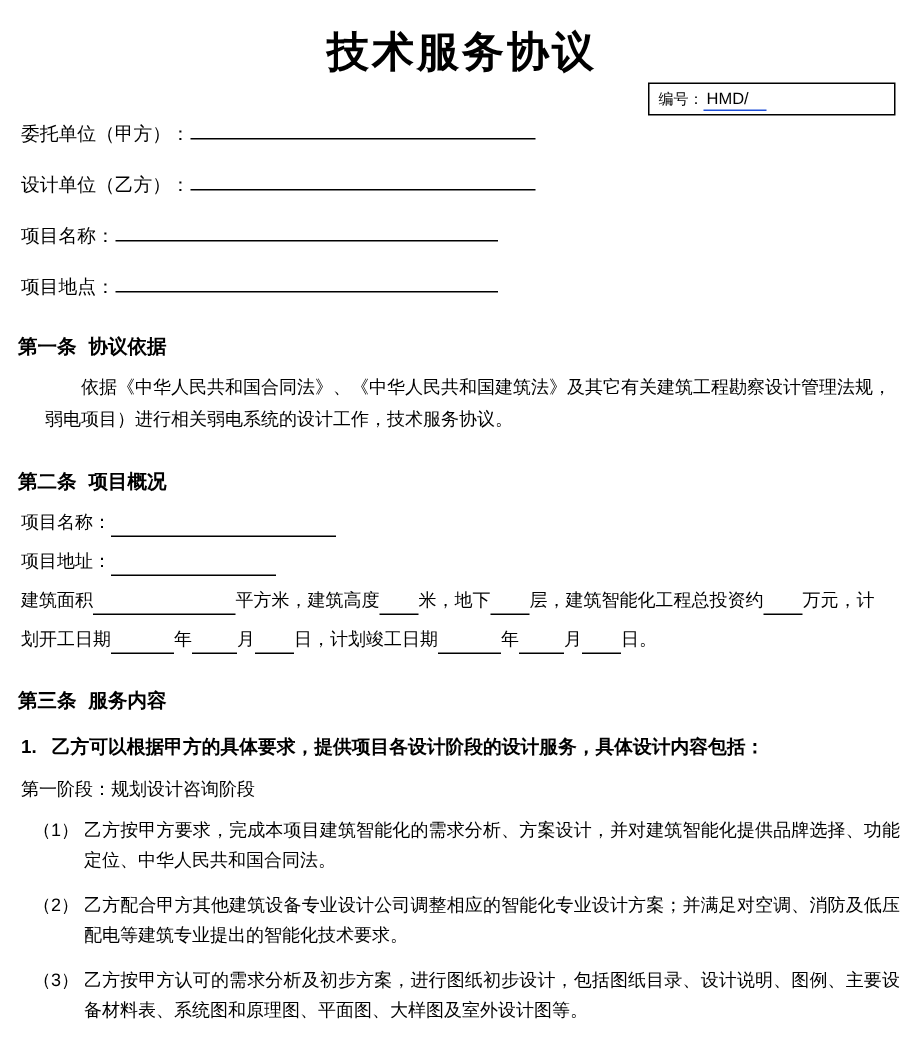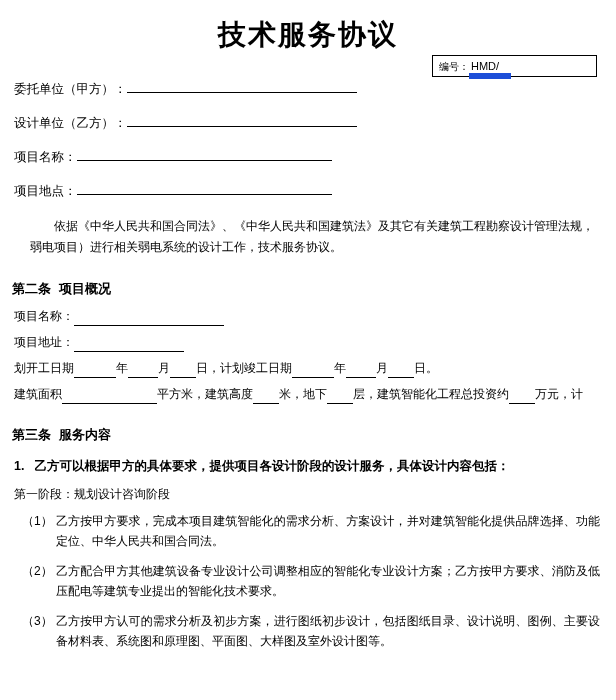--- a/index.html
+++ b/index.html
@@ -39,21 +39,21 @@
     padding: 3px 4px 4px 6px;
     font-size: 11px;
     line-height: 14px;
     height: 22px;
   }
   .serial-label {
     font-size: 10px;
   }
   .serial-value {
     font-size: 11px;
-    border-bottom: 6px solid #1d4ed8;
+    border-bottom: 1px solid #1d4ed8;
     padding: 0 12px 0 2px;
     display: inline-block;
   }
   .party-block {
     margin-top: 26px;
     padding-left: 14px;
     font-size: 12.5px;
     font-weight: normal;
   }
   .party-row {
@@ -146,57 +146,60 @@
       <span class="party-label">设计单位（乙方）：</span><span class="fill-line fl-230"></span>
     </div>
     <div class="party-row">
       <span class="party-label">项目名称：</span><span class="fill-line fl-255"></span>
     </div>
     <div class="party-row">
       <span class="party-label">项目地点：</span><span class="fill-line fl-255"></span>
     </div>
   </div>
 
+  <div class="section-head">
+    <span class="sh-num">第一条</span><span>协议依据</span>
+  </div>
 
   <p class="body-text indent2">依据《中华人民共和国合同法》、《中华人民共和国建筑法》及其它有关建筑工程勘察设计管理法规，</p>
   <p class="body-text">弱电项目）进行相关弱电系统的设计工作，技术服务协议。</p>
 
   <div class="section-head">
     <span class="sh-num">第二条</span><span>项目概况</span>
   </div>
 
   <div class="ov-field">
     <span>项目名称：</span><span class="u-inline u-150"></span>
   </div>
   <div class="ov-field">
     <span>项目地址：</span><span class="u-inline u-110"></span>
   </div>
   <div class="ov-field">
+    <span>建筑面积</span><span class="u-inline u-95"></span><span>平方米，建筑高度</span><span class="u-inline u-26"></span><span>米，地下</span><span class="u-inline u-26"></span><span>层，建筑智能化工程总投资约</span><span class="u-inline u-26"></span><span>万元，计</span>
+  </div>
+  <div class="ov-field">
     <span>划开工日期</span><span class="u-inline u-42"></span><span>年</span><span class="u-inline u-30"></span><span>月</span><span class="u-inline u-26"></span><span>日，计划竣工日期</span><span class="u-inline u-42"></span><span>年</span><span class="u-inline u-30"></span><span>月</span><span class="u-inline u-26"></span><span>日。</span>
-  </div>
-  <div class="ov-field">
-    <span>建筑面积</span><span class="u-inline u-95"></span><span>平方米，建筑高度</span><span class="u-inline u-26"></span><span>米，地下</span><span class="u-inline u-26"></span><span>层，建筑智能化工程总投资约</span><span class="u-inline u-26"></span><span>万元，计</span>
   </div>
 
   <div class="section-head">
     <span class="sh-num">第三条</span><span>服务内容</span>
   </div>
 
   <div class="list-bold">
     <span style="margin-right:10px;">1.</span><span>乙方可以根据甲方的具体要求，提供项目各设计阶段的设计服务，具体设计内容包括：</span>
   </div>
 
   <div class="stage-head">第一阶段：规划设计咨询阶段</div>
 
   <div class="num-item">
     <span class="n">（1）</span>
     <span class="t">乙方按甲方要求，完成本项目建筑智能化的需求分析、方案设计，并对建筑智能化提供品牌选择、功能定位、中华人民共和国合同法。</span>
   </div>
   <div class="num-item">
     <span class="n">（2）</span>
-    <span class="t">乙方配合甲方其他建筑设备专业设计公司调整相应的智能化专业设计方案；乙方按甲方要求、消防及低压配电等建筑专业提出的智能化技术要求。</span>
+    <span class="t">乙方配合甲方其他建筑设备专业设计公司调整相应的智能化专业设计方案；并满足对空调、消防及低压配电等建筑专业提出的智能化技术要求。</span>
   </div>
   <div class="num-item">
     <span class="n">（3）</span>
     <span class="t">乙方按甲方认可的需求分析及初步方案，进行图纸初步设计，包括图纸目录、设计说明、图例、主要设备材料表、系统图和原理图、平面图、大样图及室外设计图等。</span>
   </div>
 
 </div>
 
 </body></html>

